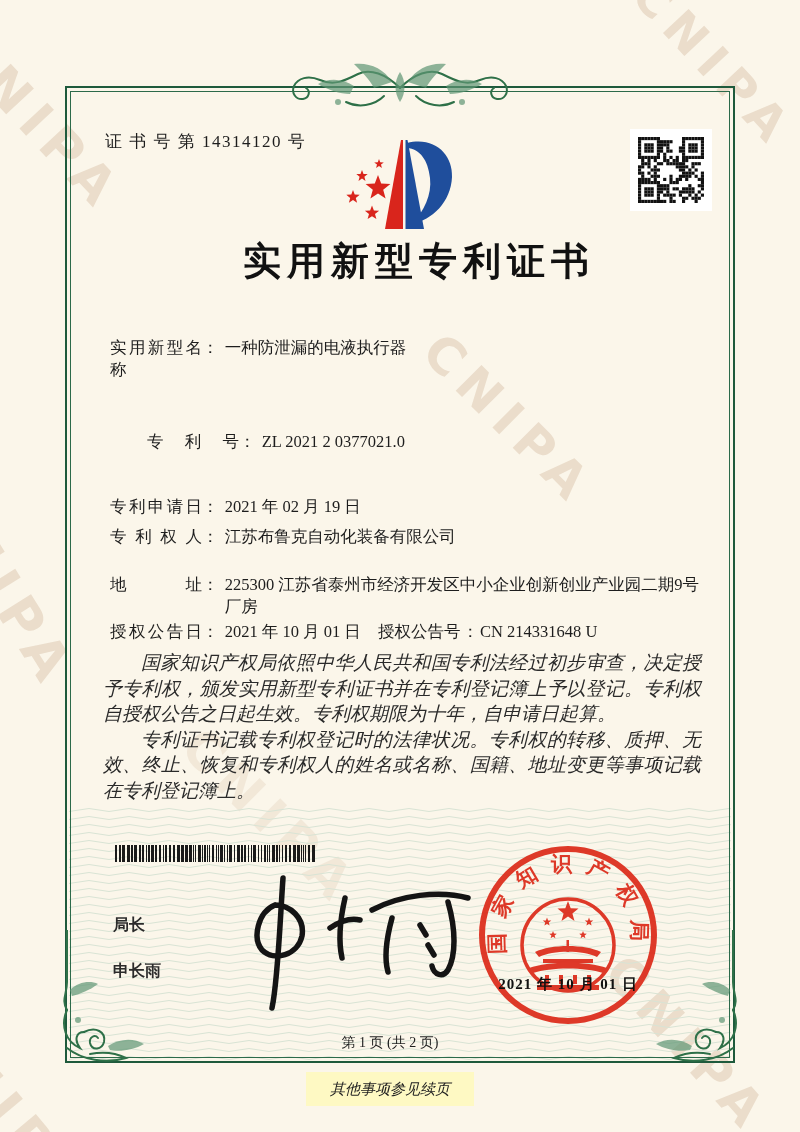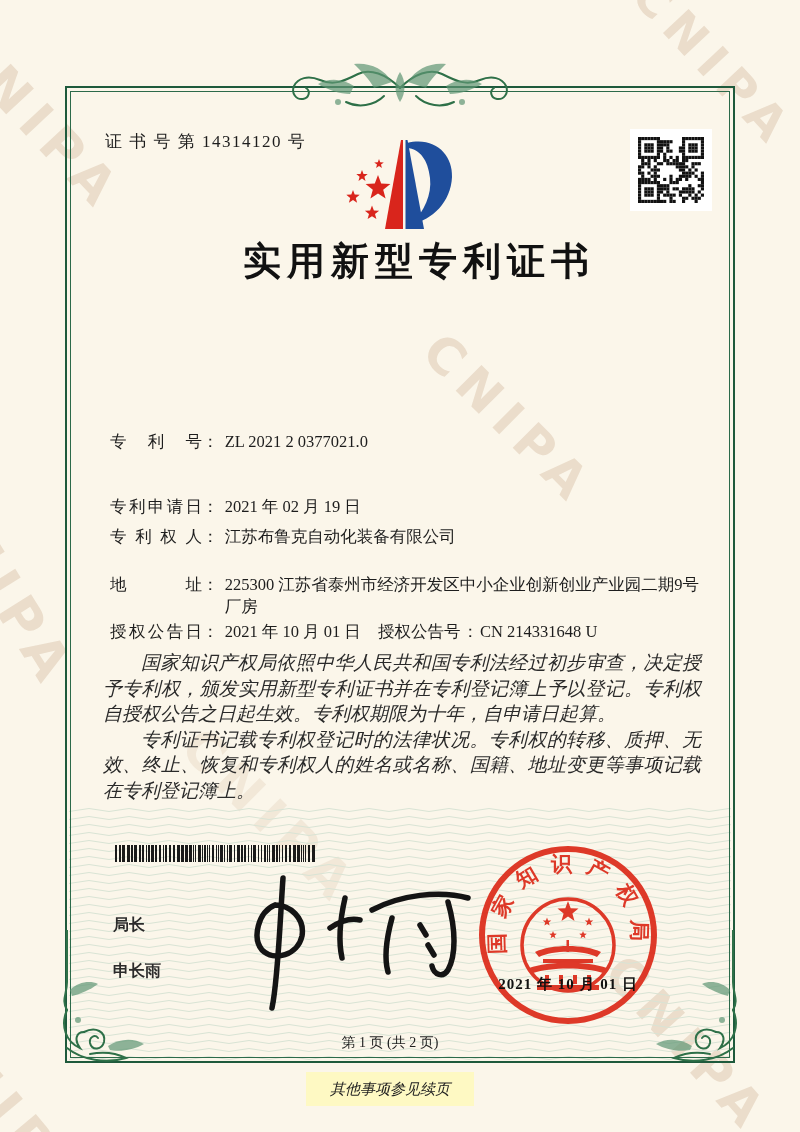--- a/index.html
+++ b/index.html
@@ -413,21 +413,25 @@
         <rect x="24" y="60" width="3" height="3" fill="#111"></rect>
         <rect x="30" y="60" width="3" height="3" fill="#111"></rect>
         <rect x="33" y="60" width="3" height="3" fill="#111"></rect>
         <rect x="42" y="60" width="3" height="3" fill="#111"></rect>
         <rect x="54" y="60" width="3" height="3" fill="#111"></rect>
       </svg>
   </div>
 
   <div class="title">实用新型专利证书</div>
 
-  <div class="field-row" style="top:431px;">
+  <div class="field-row" style="top:337px;">
+    <span class="f-label">实用新型名称</span><span class="f-colon">：</span>
+    <span class="f-value">一种防泄漏的电液执行器</span>
+  </div>
+  <div class="field-row" style="top:431px;margin-left:37px;">
     <span class="f-label">专利号</span><span class="f-colon">：</span>
     <span class="f-value">ZL 2021 2 0377021.0</span>
   </div>
   <div class="field-row" style="top:496px;">
     <span class="f-label">专利申请日</span><span class="f-colon">：</span>
     <span class="f-value">2021 年 02 月 19 日</span>
   </div>
   <div class="field-row" style="top:526px;">
     <span class="f-label">专利权人</span><span class="f-colon">：</span>
     <span class="f-value">江苏布鲁克自动化装备有限公司</span>

